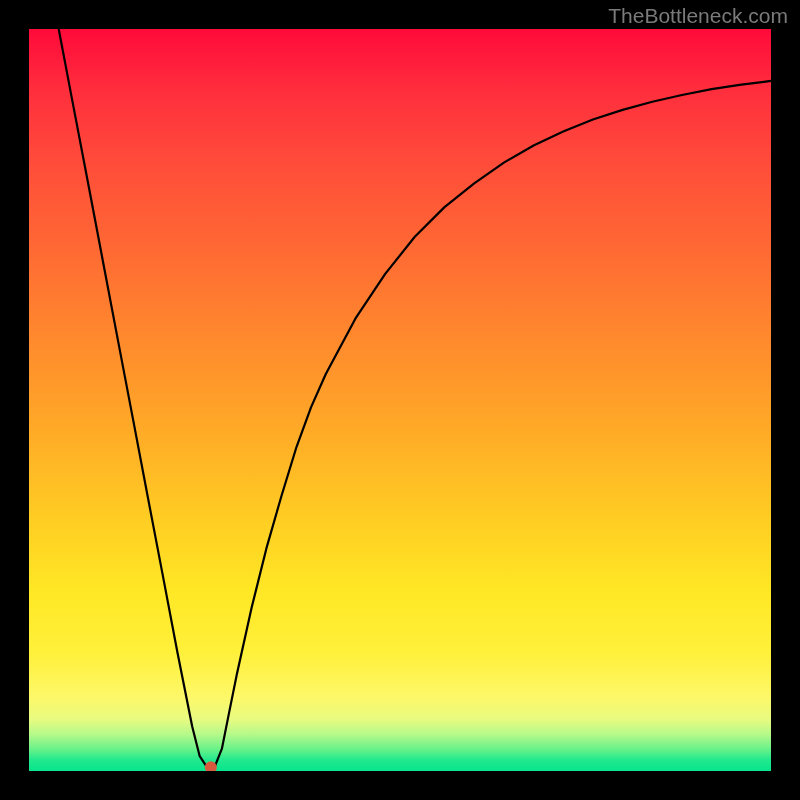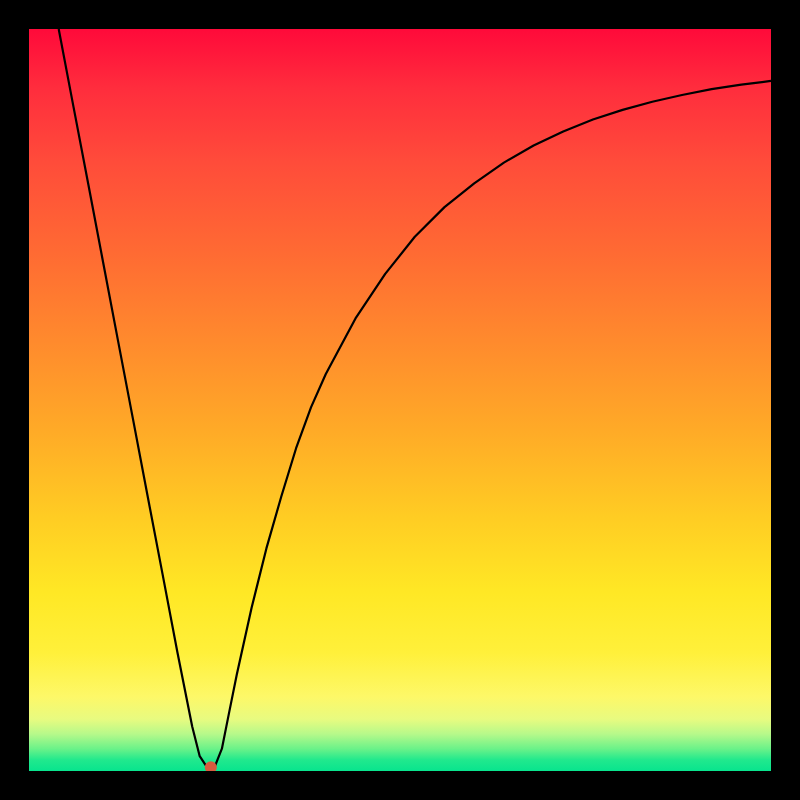--- a/index.html
+++ b/index.html
@@ -57,20 +57,21 @@
     left: 0;
     top: 0;
     width: 742px;
     height: 742px;
   }
 </style>
 </head>
 <body>
 <div class="outer">
 
+  <div class="watermark">TheBottleneck.com</div>
 
   <div class="plot-area">
 
     <svg class="curve" viewBox="0 0 742 742" preserveAspectRatio="none">
 
       <path id="curve-path" d="M29.7 0.0 L44.5 77.9 L59.4 155.8 L74.2 233.7 L89.0 311.6 L103.9 389.6 L118.7 467.5 L133.6 545.4 L148.4 623.3 L163.2 697.5 L170.7 727.2 L178.1 738.3 L185.5 738.3 L192.9 719.7 L200.3 682.6 L207.8 645.5 L222.6 578.8 L237.4 519.4 L252.3 467.5 L267.1 419.2 L282.0 378.4 L296.8 345.0 L326.5 289.4 L356.2 244.9 L385.8 207.8 L415.5 178.1 L445.2 154.3 L474.9 133.6 L504.6 116.5 L534.2 102.4 L563.9 90.5 L593.6 80.9 L623.3 72.7 L653.0 66.0 L682.6 60.1 L712.3 55.6 L742.0 51.9" fill="none" stroke="#000000" stroke-width="2.2" stroke-linejoin="round"></path>
 
       <circle id="min-dot" cx="181.8" cy="738.3" r="6" fill="#d85a3e" stroke="none"></circle>
     </svg>
 

